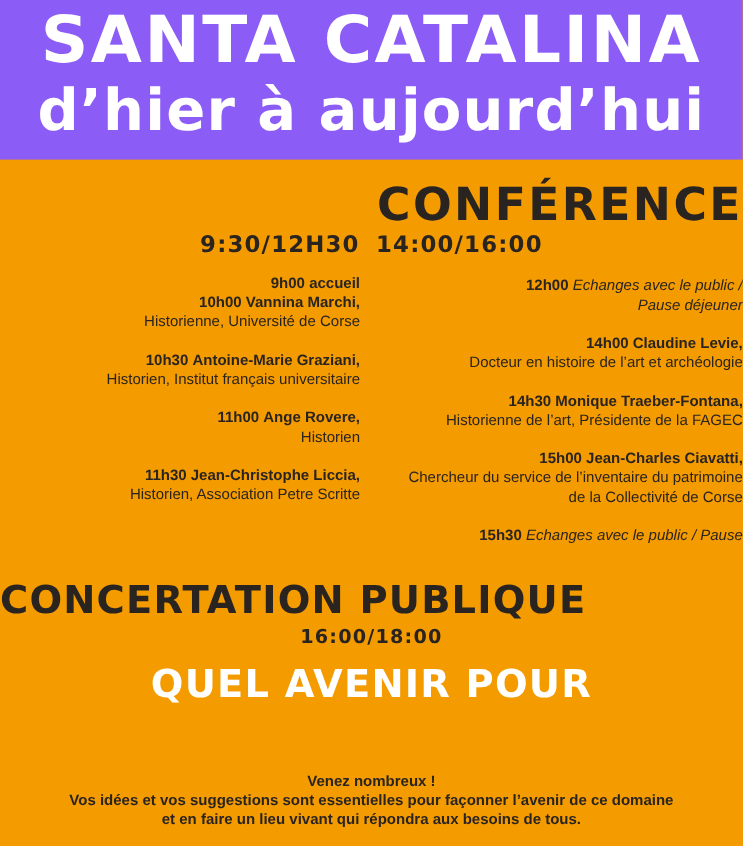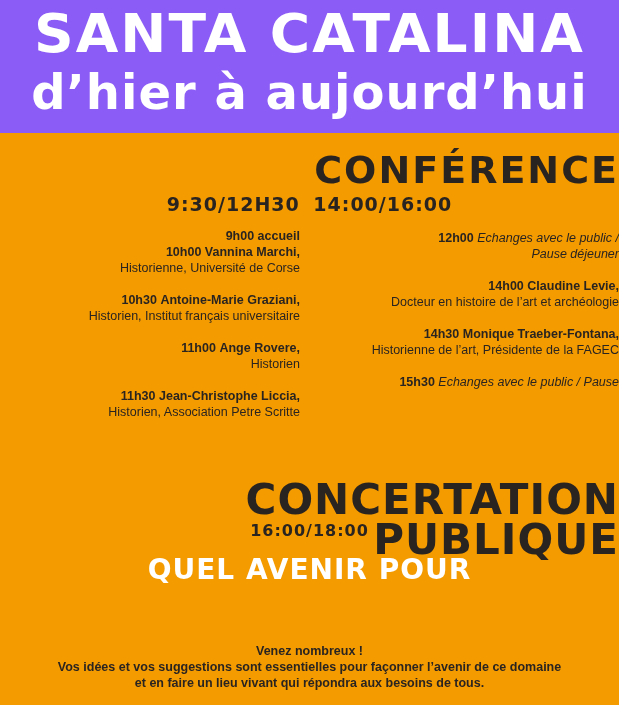--- a/index.html
+++ b/index.html
@@ -43,33 +43,33 @@
     color: #2a2420;
   }
   .col.left { left: 0; width: 300px; }
   .col.right { left: 300px; width: 319px; top: 230px; }
   .item { margin-bottom: 0; }
   .item.gap { margin-top: 16px; }
   .t { font-weight: bold; }
   .n { font-weight: bold; }
   .i { font-style: italic; }
   .concert-title {
-    position: absolute; left: 0; width: 100%; top: 480px; text-align: right;
+    position: absolute; left: 0; width: 100%; top: 480px; text-align: left;
     font-family: "DejaVu Sans", sans-serif; font-weight: bold;
-    font-size: 42px; line-height: 40px; color: #2a2420; letter-spacing: 1px;
+    font-size: 32px; line-height: 40px; color: #2a2420; letter-spacing: 1px;
   }
   .concert-times {
     position: absolute; left: 0; width: 100%; top: 521px; text-align: center;
     font-family: "DejaVu Sans", sans-serif; font-weight: bold;
     font-size: 16px; line-height: 20px; color: #2a2420; letter-spacing: 1px;
   }
   .question {
     position: absolute; left: 0; width: 100%; top: 552px; text-align: center;
     font-family: "DejaVu Sans", sans-serif; font-weight: bold;
-    font-size: 28px; line-height: 36px; color: #ffffff; letter-spacing: 1px;
+    font-size: 32px; line-height: 36px; color: #ffffff; letter-spacing: 1px;
   }
   .footer {
     position: absolute; left: 0; width: 100%; top: 643px; text-align: center;
     font-family: "Liberation Sans", sans-serif; font-weight: bold;
     font-size: 12.5px; line-height: 16px; color: #2a2420;
   }
 </style>
 </head>
 <body>
 
@@ -132,20 +132,28 @@
     <div>Docteur en histoire de l’art et archéologie</div>
   </div>
   <div class="item gap">
     <div>
       <span class="t">14h30</span>
       <span class="n">Monique Traeber-Fontana,</span>
     </div>
     <div>Historienne de l’art, Présidente de la FAGEC</div>
   </div>
   <div class="item gap">
+    <div>
+      <span class="t">15h00</span>
+      <span class="n">Jean-Charles Ciavatti,</span>
+    </div>
+    <div>Chercheur du service de l’inventaire du patrimoine</div>
+    <div>de la Collectivité de Corse</div>
+  </div>
+  <div class="item gap">
     <span class="t">15h30</span>
     <span class="i">Echanges avec le public / Pause</span>
   </div>
 </div>
 
 <div class="concert-title">CONCERTATION PUBLIQUE</div>
 <div class="concert-times">16:00/18:00</div>
 
 <div class="question">
   <div>QUEL AVENIR POUR</div>

